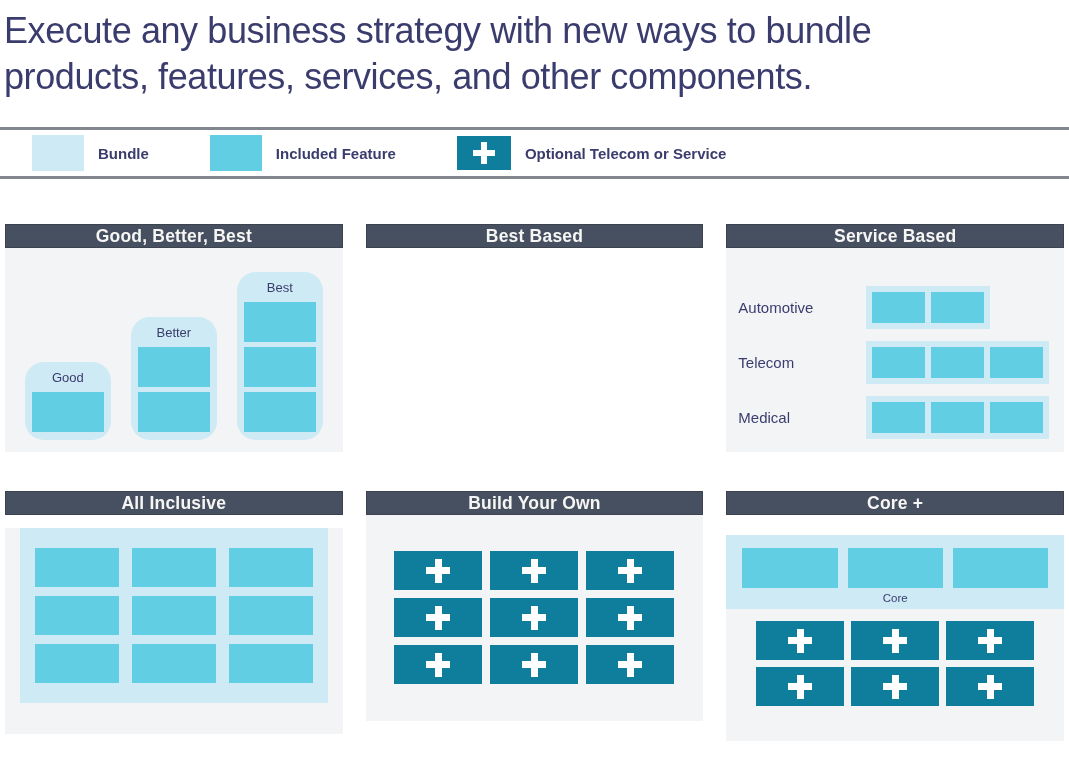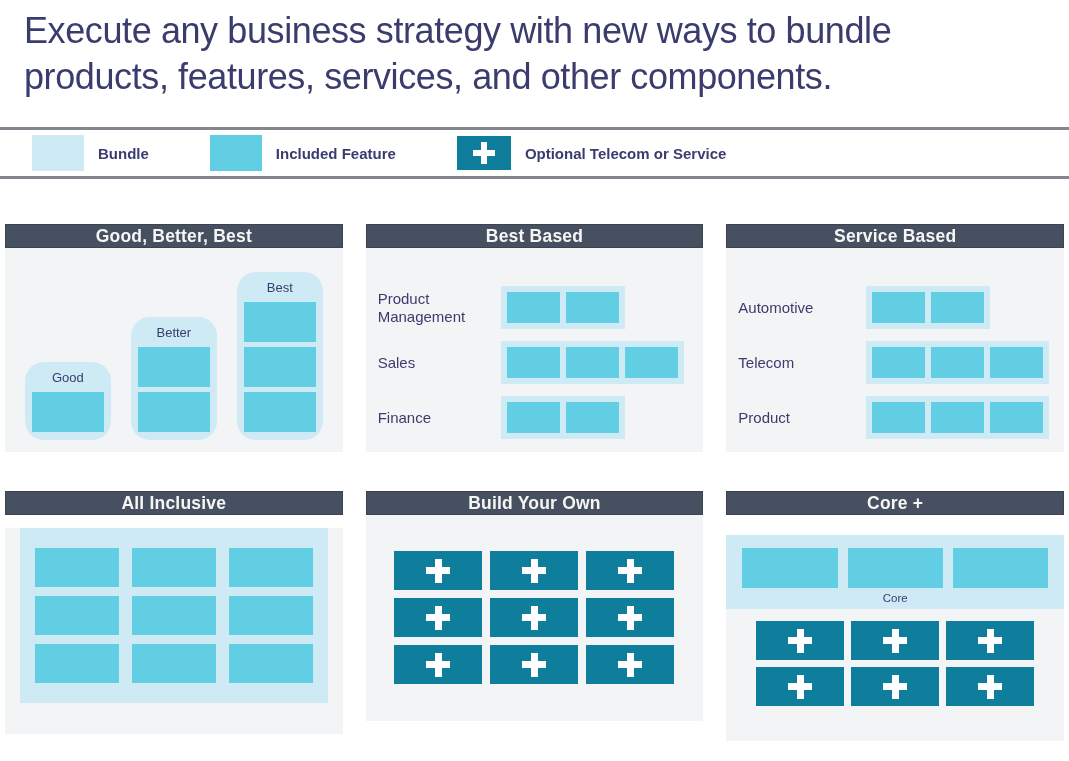--- a/index.html
+++ b/index.html
@@ -14,21 +14,21 @@
     --rule:#82868e;
   }
   *{box-sizing:border-box;margin:0;padding:0;}
   html,body{background:#ffffff;}
   body{
     width:1069px;height:761px;overflow:hidden;
     font-family:"Liberation Sans","DejaVu Sans",sans-serif;
     color:var(--text);
   }
   .title{
-    margin:8px 0 0 24px;
+    margin:8px 0 0 4px;
     font-size:36px;font-weight:400;letter-spacing:-0.4px;
     line-height:46px;color:var(--text);
   }
   .title span{display:block;}
   .rule{height:3px;background:var(--rule);margin-top:0;}
   .rule.top{margin-top:27px;}
   .legend{
     height:46px;display:flex;align-items:center;
     padding-left:5px;gap:34px;
   }
@@ -160,44 +160,20 @@
             <div class="feature-block"></div>
           </div>
       </div>
     </div>
   </section>
 
   <section class="panel row1 panel-role">
     <div class="panel-header">
       <span class="panel-title">Best Based</span>
     </div>
-    <div class="panel-body rows-body">
-      <div class="role-row">
-        <div class="role-label">Product Management</div>
-        <div class="row-bundle">
-            <div class="feature-block"></div>
-            <div class="feature-block"></div>
-          </div>
-      </div>
-      <div class="role-row">
-        <div class="role-label">Sales</div>
-        <div class="row-bundle">
-            <div class="feature-block"></div>
-            <div class="feature-block"></div>
-            <div class="feature-block"></div>
-          </div>
-      </div>
-      <div class="role-row">
-        <div class="role-label">Finance</div>
-        <div class="row-bundle">
-            <div class="feature-block"></div>
-            <div class="feature-block"></div>
-          </div>
-      </div>
-    </div>
   </section>
 
   <section class="panel row1 panel-vertical">
     <div class="panel-header">
       <span class="panel-title">Service Based</span>
     </div>
     <div class="panel-body rows-body">
       <div class="role-row">
         <div class="role-label">Automotive</div>
         <div class="row-bundle">
@@ -207,21 +183,21 @@
       </div>
       <div class="role-row">
         <div class="role-label">Telecom</div>
         <div class="row-bundle">
             <div class="feature-block"></div>
             <div class="feature-block"></div>
             <div class="feature-block"></div>
           </div>
       </div>
       <div class="role-row">
-        <div class="role-label">Product</div>
+        <div class="role-label">Medical</div>
         <div class="row-bundle">
             <div class="feature-block"></div>
             <div class="feature-block"></div>
             <div class="feature-block"></div>
           </div>
       </div>
     </div>
   </section>
 
   <section class="panel row2">

